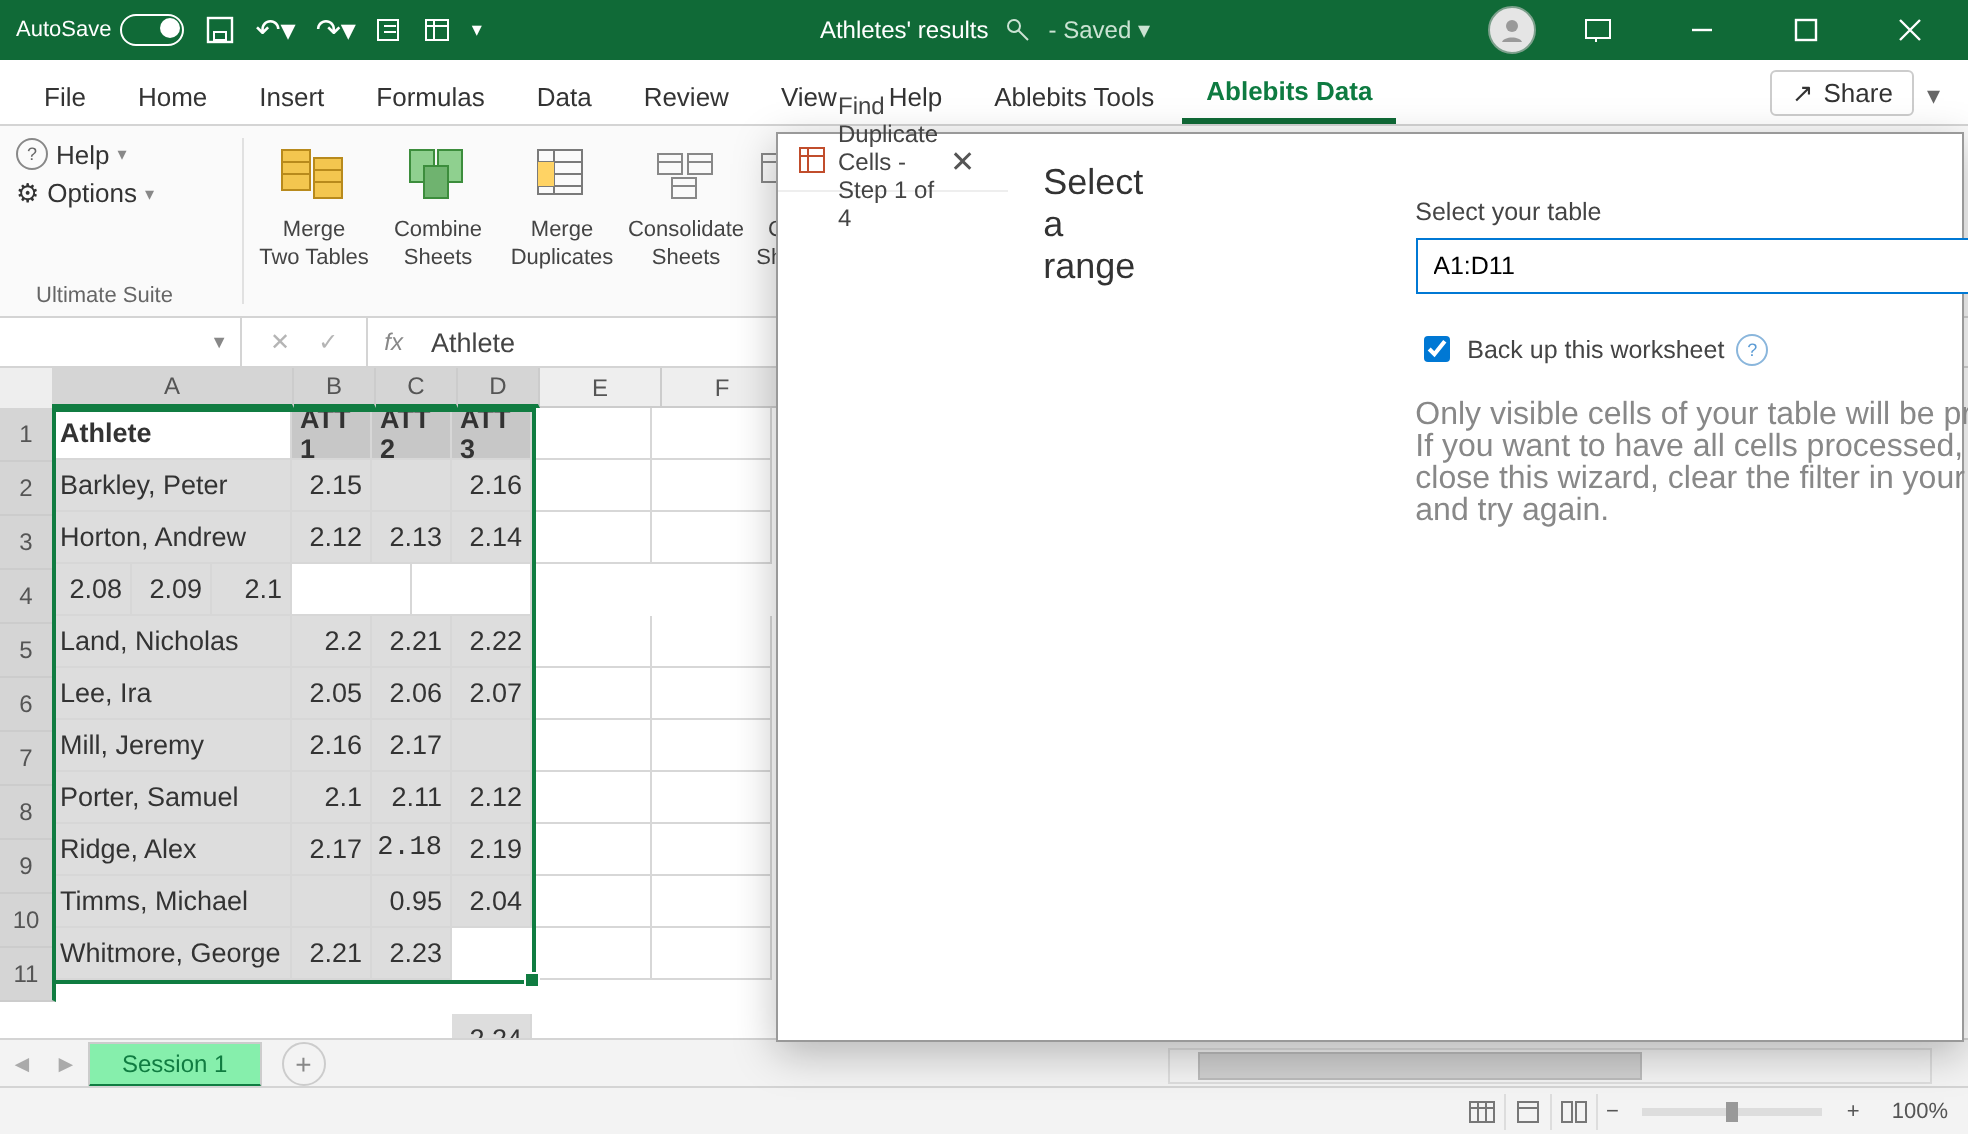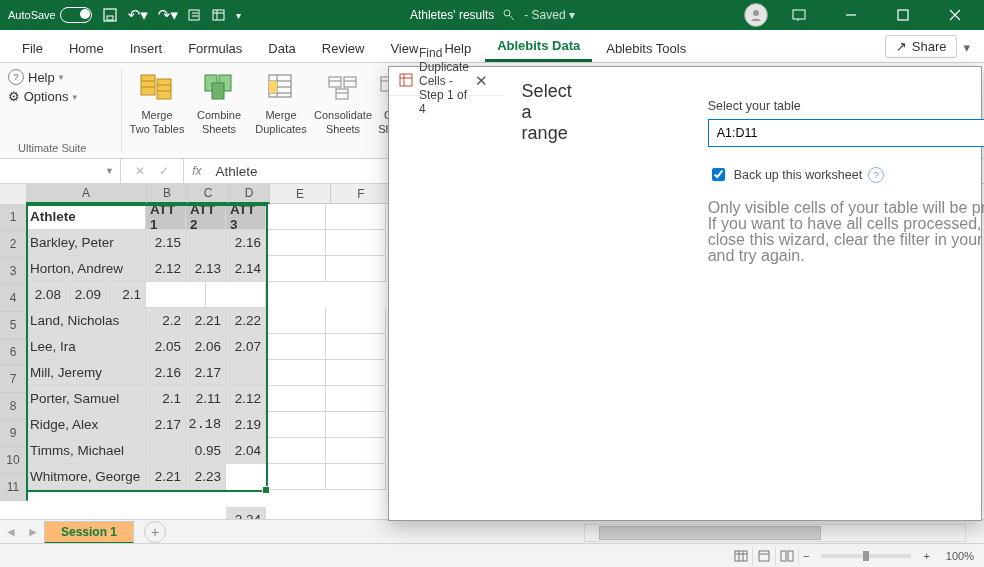--- a/index.html
+++ b/index.html
@@ -46,21 +46,21 @@
 .cell{height:26px;border-right:1px solid #d7d7d7;border-bottom:1px solid #d7d7d7;display:flex;align-items:center;padding:0 4px;font-size:13.5px;color:#333;background:#fff;box-sizing:border-box}
 .cell.hd{font-weight:700}
 .cell.num{justify-content:flex-end}
 .cell.sel{background:#ddd}
 .cell.selh{background:#c7c7c7}
 .cell.active{background:#fff}
 .sel-outline{position:absolute;border:2px solid #107c41;pointer-events:none}
 .sel-handle{position:absolute;width:6px;height:6px;background:#107c41;border:1px solid #fff}
 .sheet-tabs{position:absolute;left:0;bottom:23px;height:24px;width:100%;border-top:1px solid #d4d4d4;display:flex;align-items:center;background:#f3f3f3;font-size:12px}
 .sheet-tabs .navbtn{width:22px;text-align:center;color:#aaa}
-.sheet-tab{padding:3px 16px;background:#fdba74;border:1px solid #ccc;border-bottom:2px solid #107c41;color:#107c41;font-weight:700}
+.sheet-tab{padding:3px 16px;background:#86efac;border:1px solid #ccc;border-bottom:2px solid #107c41;color:#107c41;font-weight:400}
 .addsheet{width:20px;height:20px;border:1px solid #ccc;border-radius:50%;display:flex;align-items:center;justify-content:center;margin-left:10px;color:#888;font-size:14px}
 .hscroll{position:absolute;right:18px;width:380px;height:16px;bottom:25px;background:#f3f3f3;border:1px solid #ddd}
 .hscroll .th{position:absolute;left:14px;top:1px;height:12px;width:220px;background:#cfcfcf;border:1px solid #bbb}
 .statusbar{position:absolute;bottom:0;left:0;right:0;height:23px;border-top:1px solid #d4d4d4;background:#f3f3f3;display:flex;align-items:center;font-size:11px;color:#555;padding:0 10px}
 .statusbar .spacer{flex:1}
 .sb-ic{width:22px;height:18px;display:flex;align-items:center;justify-content:center;border-right:1px solid #ddd}
 .zoom-slider{width:90px;height:4px;background:#ddd;position:relative;margin:0 8px}
 .zoom-slider .k{position:absolute;left:42px;top:-3px;width:6px;height:10px;background:#999}
 .dialog{position:absolute;right:2px;top:66px;width:592px;height:453px;background:#fff;border:1px solid #999;box-shadow:0 6px 20px rgba(0,0,0,.25);display:flex;}
 .dlg-title{height:28px;display:flex;align-items:center;padding:0 10px;font-size:12px;color:#444;border-bottom:1px solid #eee}
@@ -159,22 +159,22 @@
 
 <div class="menubar">
   <div class="tab">File</div>
   <div class="tab">Home</div>
   <div class="tab">Insert</div>
   <div class="tab">Formulas</div>
   <div class="tab">Data</div>
   <div class="tab">Review</div>
   <div class="tab">View</div>
   <div class="tab">Help</div>
+  <div class="tab">Ablebits Tools</div>
   <div class="tab active">Ablebits Data</div>
-  <div class="tab">Ablebits Tools</div>
   <div class="spacer"></div>
   <div class="sharebtn">
       <span>↗</span>
       <span>Share</span>
     </div>
   <div class="caretbtn">▾</div>
 </div>
 
 <div class="ribbon">
   <div class="help-group">

